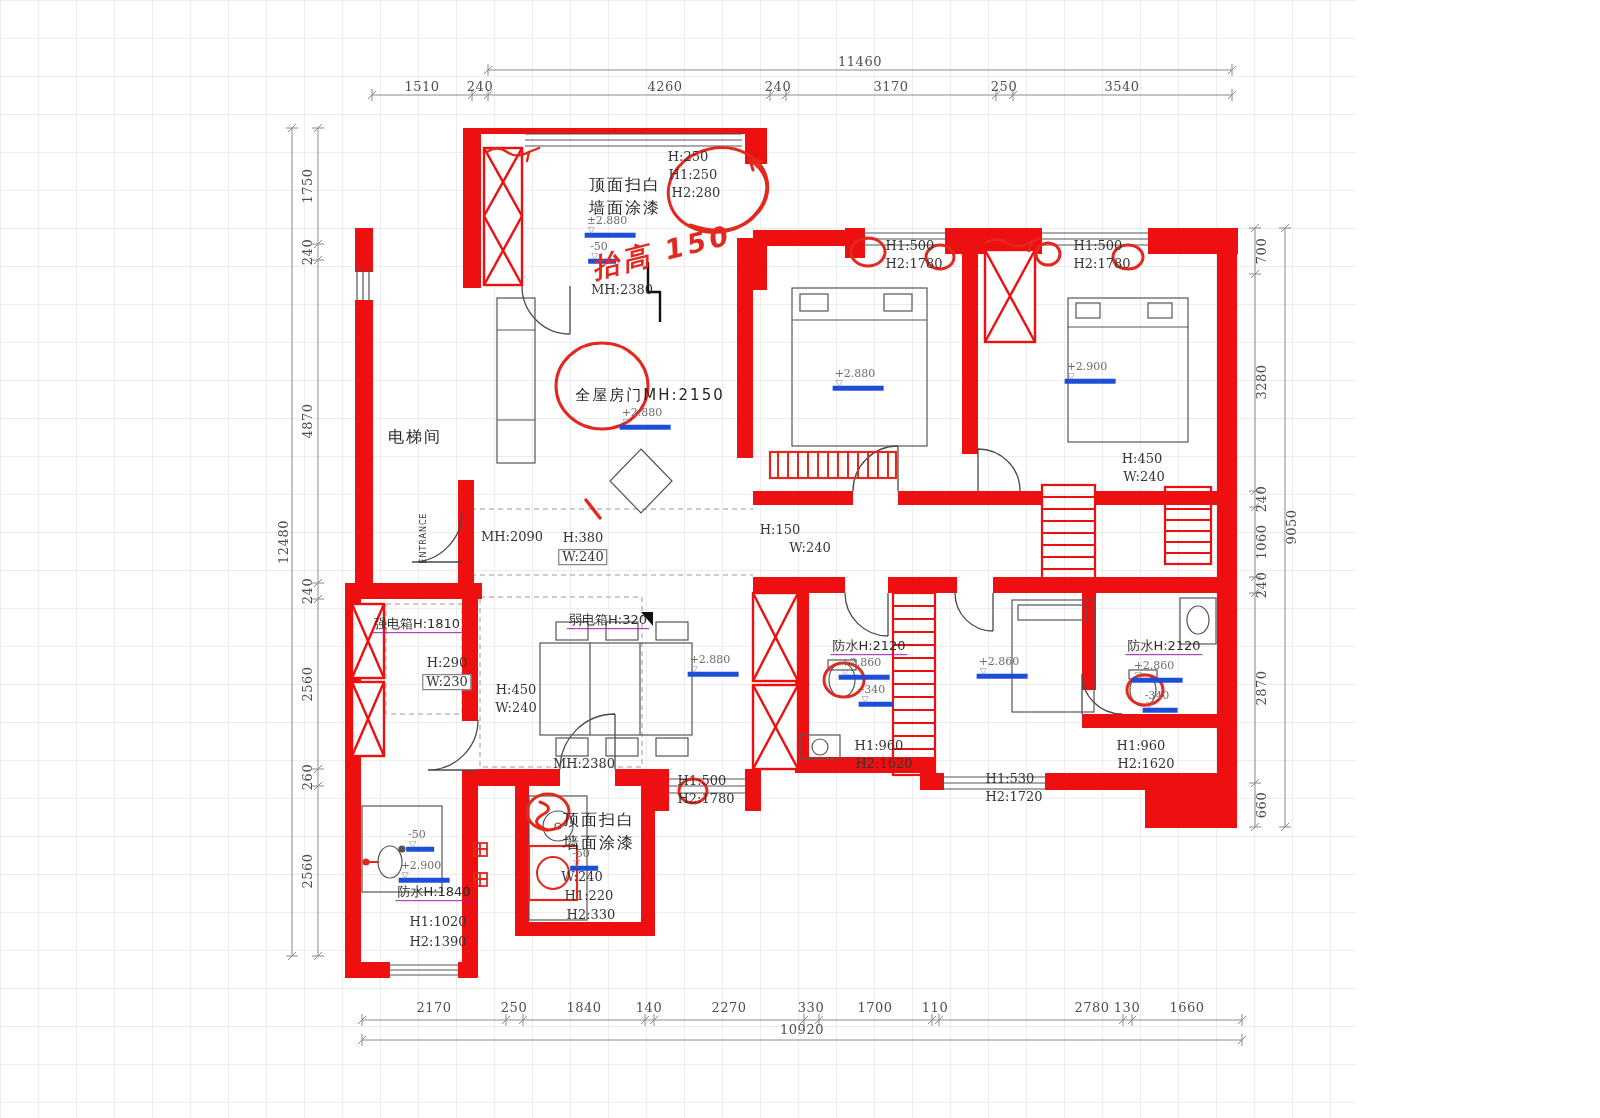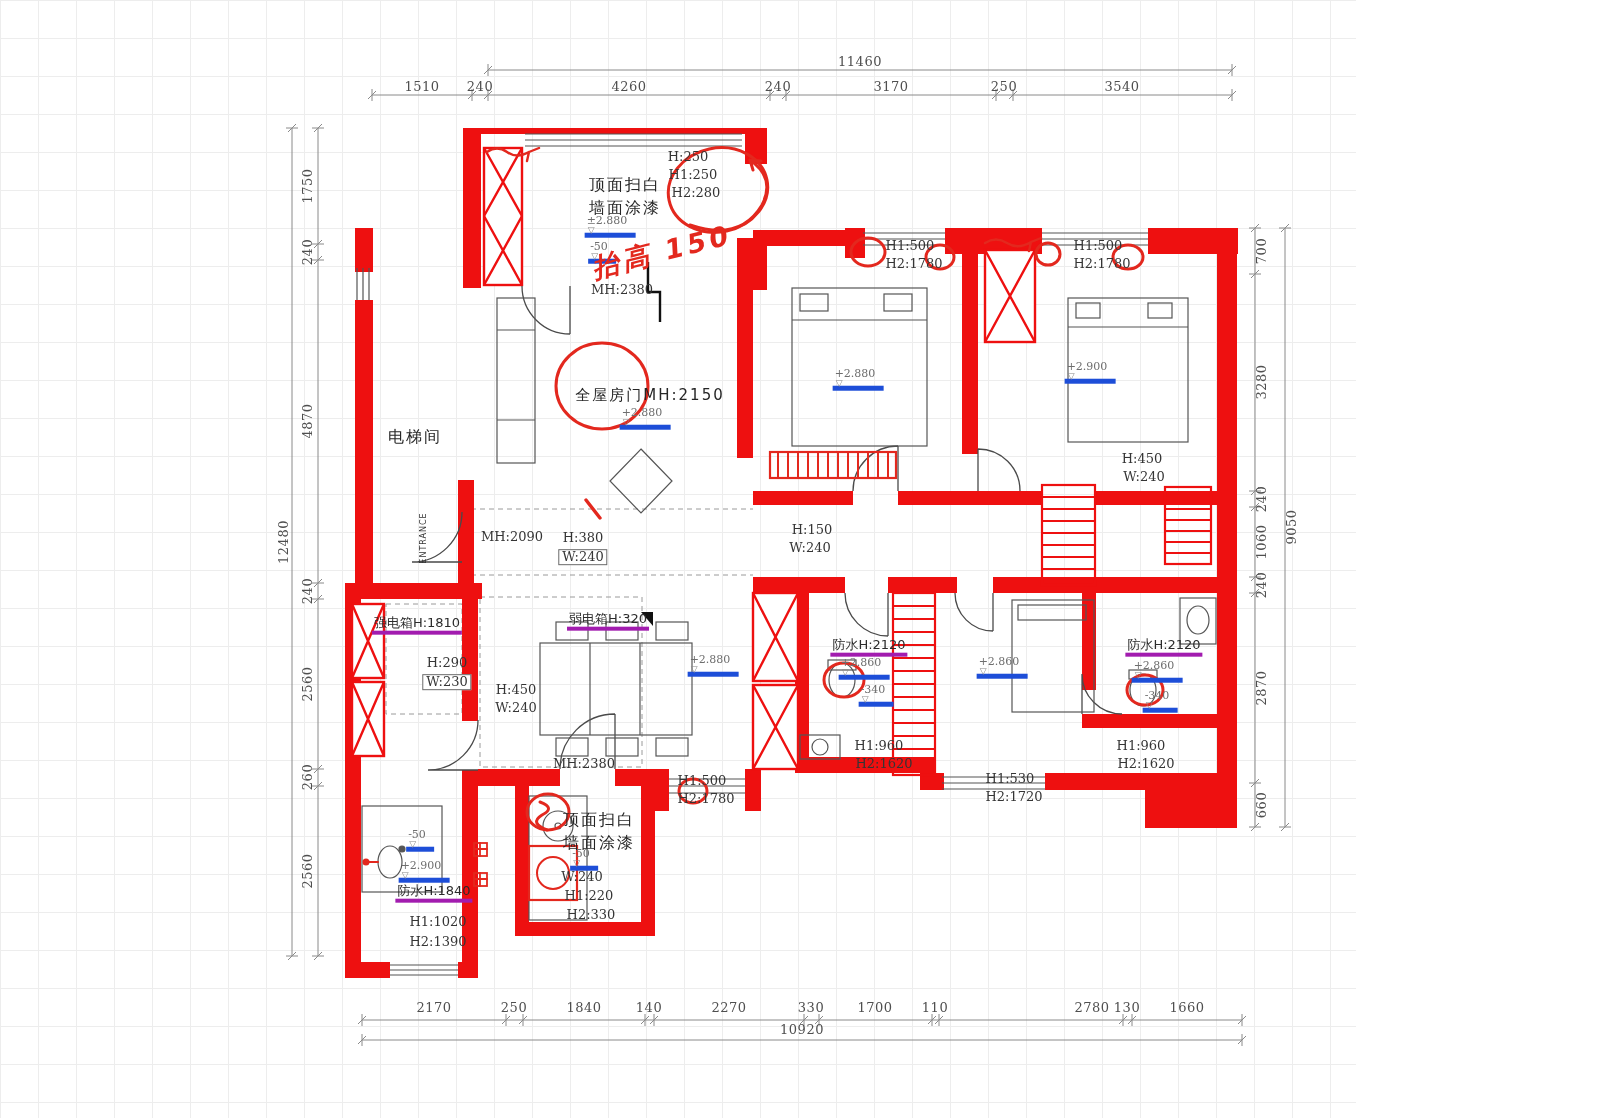--- a/index.html
+++ b/index.html
@@ -10,21 +10,21 @@
                          linear-gradient(90deg,#ededed 1px,transparent 1px);
         background-size:38px 38px;}
   svg.plan{position:absolute;left:0;top:0}
   .lb{position:absolute;transform:translate(-50%,-50%);white-space:nowrap;line-height:1.05}
   .v{transform:translate(-50%,-50%) rotate(-90deg)}
   .dim{font-size:13px;color:#4f4f4f;letter-spacing:.5px}
   .opn{font-size:13px;color:#353535}
   .box{border:1px solid #6a6a6a;background:#fff;padding:0 3px}
   .cjk{font-size:16px;color:#262626;font-family:"DejaVu Sans",sans-serif;letter-spacing:2px}
   .note{font-size:13px;color:#2b2b2b;font-family:"DejaVu Sans",sans-serif;
-        border-bottom:4px solid #a21caf;padding:0 2px 1px 2px}
+        border-bottom:1px solid #a21caf;padding:0 2px 1px 2px}
   .lvl{font-size:11px;color:#6e6e6e;border-bottom:5px solid #1d4ed8;padding:0 8px 0 2px}
   .lvl::after{content:"▽";display:block;font-size:9px;line-height:5px;color:#8a8a8a;margin:1px 0 0 1px}
   .hand{font-size:27px;font-weight:bold;font-style:italic;color:#e3281e;
         font-family:"DejaVu Sans",sans-serif;transform:translate(-50%,-50%) rotate(-14deg);letter-spacing:4px}
   .ent{font-size:8px;color:#333;letter-spacing:1px;font-family:"DejaVu Sans",sans-serif}
 </style>
 </head>
 <body>
 
 <div class="canvas">
@@ -309,21 +309,21 @@
         <line x1="1279" y1="228" x2="1291" y2="228"></line>
         <line x1="1281" y1="232" x2="1289" y2="224"></line>
         <line x1="1279" y1="827" x2="1291" y2="827"></line>
         <line x1="1281" y1="831" x2="1289" y2="823"></line>
       </g>
   </svg>
 
   <span class="lb dim" style="left:860px;top:62px">11460</span>
   <span class="lb dim" style="left:422px;top:87px">1510</span>
   <span class="lb dim" style="left:480px;top:87px">240</span>
-  <span class="lb dim" style="left:629px;top:87px">4260</span>
+  <span class="lb dim" style="left:665px;top:87px">4260</span>
   <span class="lb dim" style="left:778px;top:87px">240</span>
   <span class="lb dim" style="left:891px;top:87px">3170</span>
   <span class="lb dim" style="left:1004px;top:87px">250</span>
   <span class="lb dim" style="left:1122px;top:87px">3540</span>
 
   <span class="lb dim" style="left:434px;top:1008px">2170</span>
   <span class="lb dim" style="left:514px;top:1008px">250</span>
   <span class="lb dim" style="left:584px;top:1008px">1840</span>
   <span class="lb dim" style="left:649px;top:1008px">140</span>
   <span class="lb dim" style="left:729px;top:1008px">2270</span>
@@ -372,21 +372,21 @@
   <span class="lb ent v" style="left:424px;top:538px">ENTRANCE</span>
 
   <span class="lb cjk" style="left:650px;top:396px;font-size:15px">全屋房门MH:2150</span>
   <span class="lb lvl" style="left:645px;top:418px">+2.880</span>
   <span class="lb lvl" style="left:858px;top:379px">+2.880</span>
   <span class="lb lvl" style="left:1090px;top:372px">+2.900</span>
 
   <span class="lb opn" style="left:512px;top:537px">MH:2090</span>
   <span class="lb opn" style="left:583px;top:538px">H:380</span>
   <span class="lb opn box" style="left:583px;top:557px">W:240</span>
-  <span class="lb opn" style="left:812px;top:530px">H:150</span>
+  <span class="lb opn" style="left:780px;top:530px">H:150</span>
   <span class="lb opn" style="left:810px;top:548px">W:240</span>
   <span class="lb opn" style="left:1142px;top:459px">H:450</span>
   <span class="lb opn" style="left:1144px;top:477px">W:240</span>
 
   <span class="lb note" style="left:417px;top:625px">强电箱H:1810</span>
   <span class="lb note" style="left:608px;top:621px">弱电箱H:320</span>
   <span class="lb opn" style="left:447px;top:663px">H:290</span>
   <span class="lb opn box" style="left:447px;top:682px">W:230</span>
   <span class="lb opn" style="left:516px;top:690px">H:450</span>
   <span class="lb opn" style="left:516px;top:708px">W:240</span>

